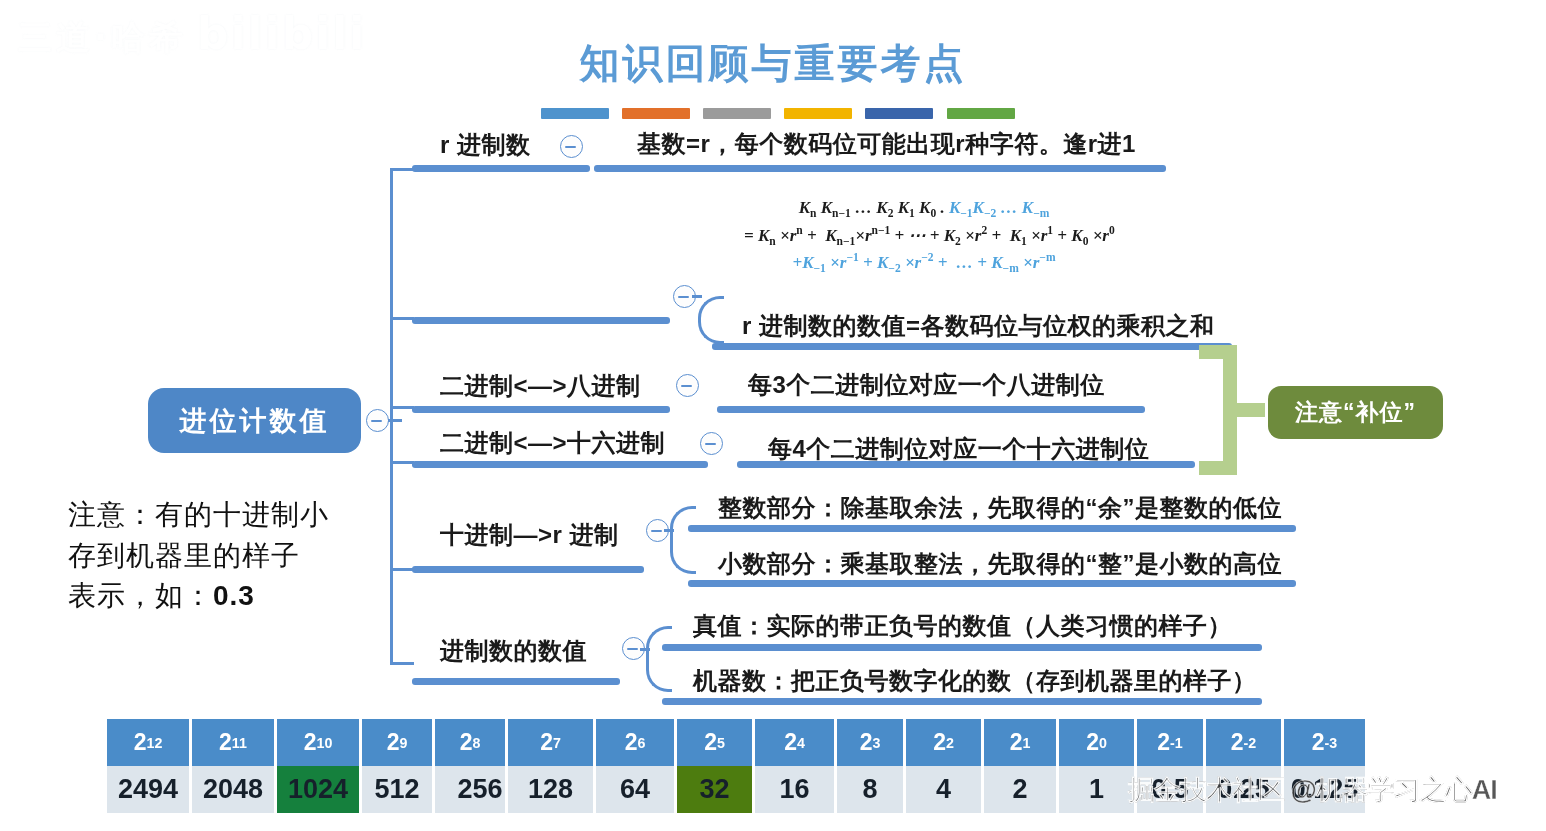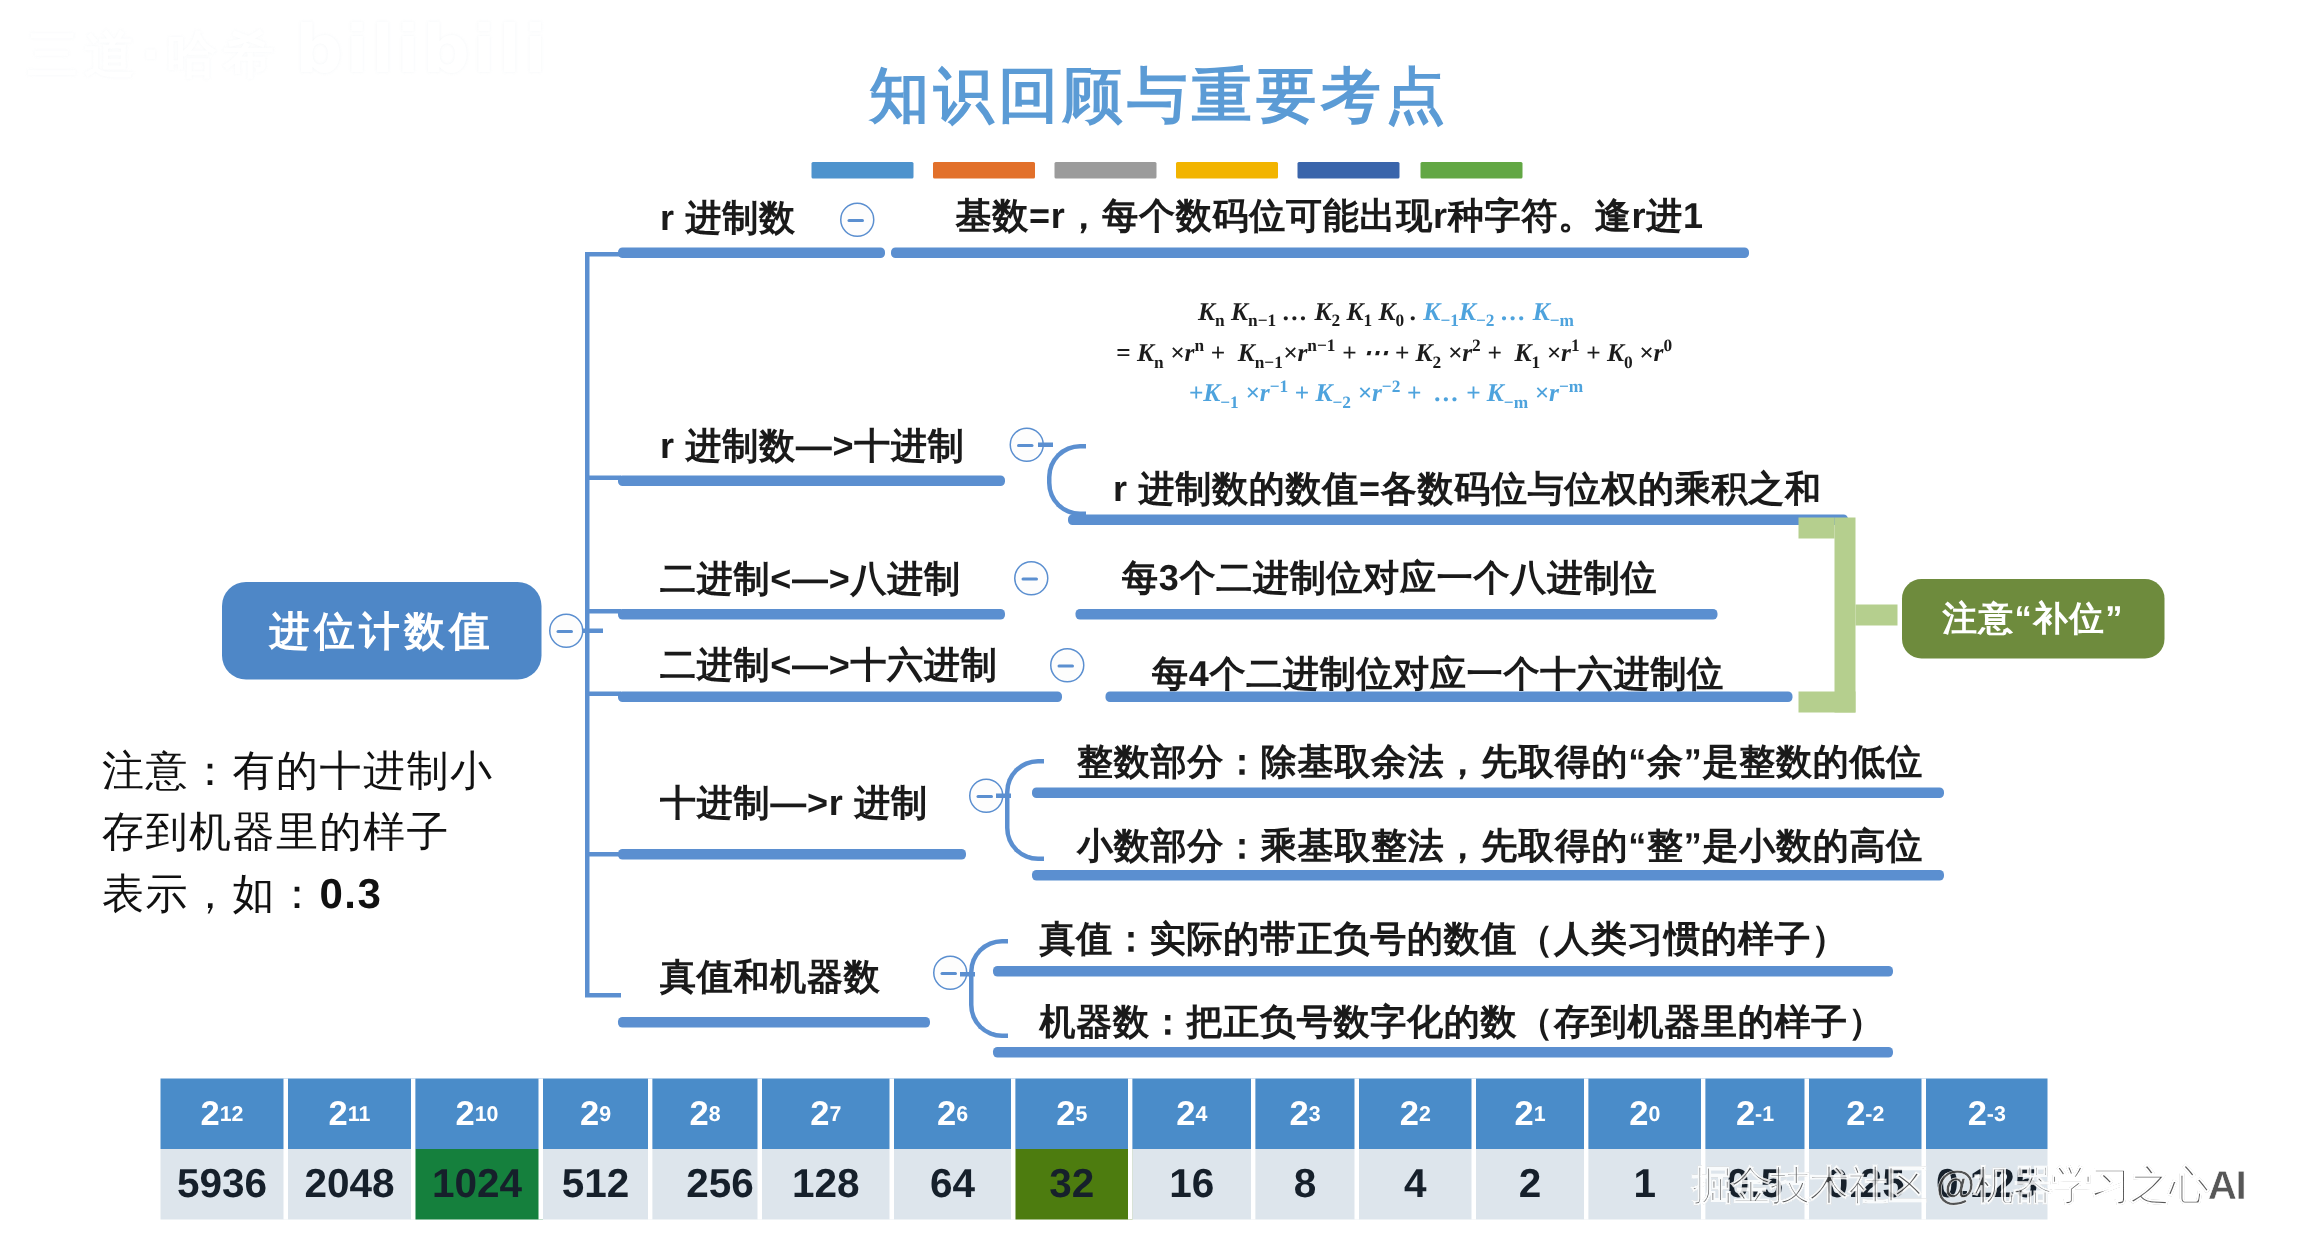--- a/index.html
+++ b/index.html
@@ -181,21 +181,20 @@
       <i>K</i><sub>n</sub>&nbsp;<i>K</i><sub>n−1</sub>&nbsp;…&nbsp;<i>K</i><sub>2</sub>&nbsp;<i>K</i><sub>1</sub>&nbsp;<i>K</i><sub>0</sub>&nbsp;.&nbsp;<span class="blue"><i>K</i><sub>−1</sub><i>K</i><sub>−2</sub>&nbsp;…&nbsp;<i>K</i><sub>−m</sub></span>
     </div>
     <div class="f2">
       =&nbsp;<i>K</i><sub>n</sub>&nbsp;×<i>r</i><sup>n</sup>&nbsp;+&nbsp;&nbsp;<i>K</i><sub>n−1</sub>×<i>r</i><sup>n−1</sup>&nbsp;+&nbsp;⋯&nbsp;+&nbsp;<i>K</i><sub>2</sub>&nbsp;×<i>r</i><sup>2</sup>&nbsp;+&nbsp;&nbsp;<i>K</i><sub>1</sub>&nbsp;×<i>r</i><sup>1</sup>&nbsp;+&nbsp;<i>K</i><sub>0</sub>&nbsp;×<i>r</i><sup>0</sup>
     </div>
     <div class="f3">
       +<i>K</i><sub>−1</sub>&nbsp;×<i>r</i><sup>−1</sup>&nbsp;+&nbsp;<i>K</i><sub>−2</sub>&nbsp;×<i>r</i><sup>−2</sup>&nbsp;+&nbsp;&nbsp;…&nbsp;+&nbsp;<i>K</i><sub>−m</sub>&nbsp;×<i>r</i><sup>−m</sup>
     </div>
   </div>
 
-  <div class="lbl" style="left:440px;top:281px;">r 进制数—&gt;十进制</div>
   <div class="uline" style="left:412px;top:317px;width:258px;"></div>
   <div class="circ" style="left:673px;top:285px;"></div>
 
   <div class="elbow" style="left:698px;top:296px;width:26px;height:48px;"></div>
   <div class="elbow-stub" style="left:692px;top:295px;width:10px;"></div>
 
   <div class="txt" style="left:742px;top:310px;">r 进制数的数值=各数码位与位权的乘积之和</div>
   <div class="uline" style="left:712px;top:343px;width:520px;"></div>
 
   <div class="lbl" style="left:440px;top:370px;">二进制&lt;—&gt;八进制</div>
@@ -228,21 +227,21 @@
 
   <div class="elbow" style="left:670px;top:506px;width:26px;height:68px;"></div>
   <div class="elbow-stub" style="left:664px;top:529px;width:10px;"></div>
 
   <div class="txt" style="left:718px;top:492px;">整数部分：除基取余法，先取得的“余”是整数的低位</div>
   <div class="uline" style="left:688px;top:525px;width:608px;"></div>
 
   <div class="txt" style="left:718px;top:548px;">小数部分：乘基取整法，先取得的“整”是小数的高位</div>
   <div class="uline" style="left:688px;top:580px;width:608px;"></div>
 
-  <div class="lbl" style="left:440px;top:635px;">真值和机器数</div>
+  <div class="lbl" style="left:440px;top:635px;">进制数的数值</div>
   <div class="uline" style="left:412px;top:678px;width:208px;"></div>
   <div class="circ" style="left:622px;top:637px;"></div>
 
   <div class="elbow" style="left:646px;top:626px;width:26px;height:66px;"></div>
   <div class="elbow-stub" style="left:640px;top:648px;width:10px;"></div>
 
   <div class="txt" style="left:693px;top:610px;">真值：实际的带正负号的数值（人类习惯的样子）</div>
   <div class="uline" style="left:662px;top:644px;width:600px;"></div>
 
   <div class="txt" style="left:693px;top:665px;">机器数：把正负号数字化的数（存到机器里的样子）</div>
@@ -269,21 +268,21 @@
         <div class="th" style="width: 82px; background: rgb(74, 140, 201);">2<sup>4</sup></div>
         <div class="th" style="width: 69px; background: rgb(74, 140, 201);">2<sup>3</sup></div>
         <div class="th" style="width: 78px; background: rgb(74, 140, 201);">2<sup>2</sup></div>
         <div class="th" style="width: 75px; background: rgb(74, 140, 201);">2<sup>1</sup></div>
         <div class="th" style="width: 78px; background: rgb(74, 140, 201);">2<sup>0</sup></div>
         <div class="th" style="width: 69px; background: rgb(74, 140, 201);">2<sup>-1</sup></div>
         <div class="th" style="width: 78px; background: rgb(74, 140, 201);">2<sup>-2</sup></div>
         <div class="th" style="width: 81px; background: rgb(74, 140, 201);">2<sup>-3</sup></div>
       </div>
     <div class="trow" id="tbody">
-        <div class="td" style="width: 85px; background: rgb(221, 229, 236);">5936</div>
+        <div class="td" style="width: 85px; background: rgb(221, 229, 236);">2494</div>
         <div class="td" style="width: 85px; background: rgb(221, 229, 236);">2048</div>
         <div class="td" style="width: 85px; background: #15803d;">1024</div>
         <div class="td" style="width: 73px; background: rgb(221, 229, 236);">512</div>
         <div class="td" style="width: 73px; background: rgb(221, 229, 236); padding-left: 20px;">256</div>
         <div class="td" style="width: 88px; background: rgb(221, 229, 236);">128</div>
         <div class="td" style="width: 81px; background: rgb(221, 229, 236);">64</div>
         <div class="td" style="width: 78px; background: #4d7c0f;">32</div>
         <div class="td" style="width: 82px; background: rgb(221, 229, 236);">16</div>
         <div class="td" style="width: 69px; background: rgb(221, 229, 236);">8</div>
         <div class="td" style="width: 78px; background: rgb(221, 229, 236);">4</div>

